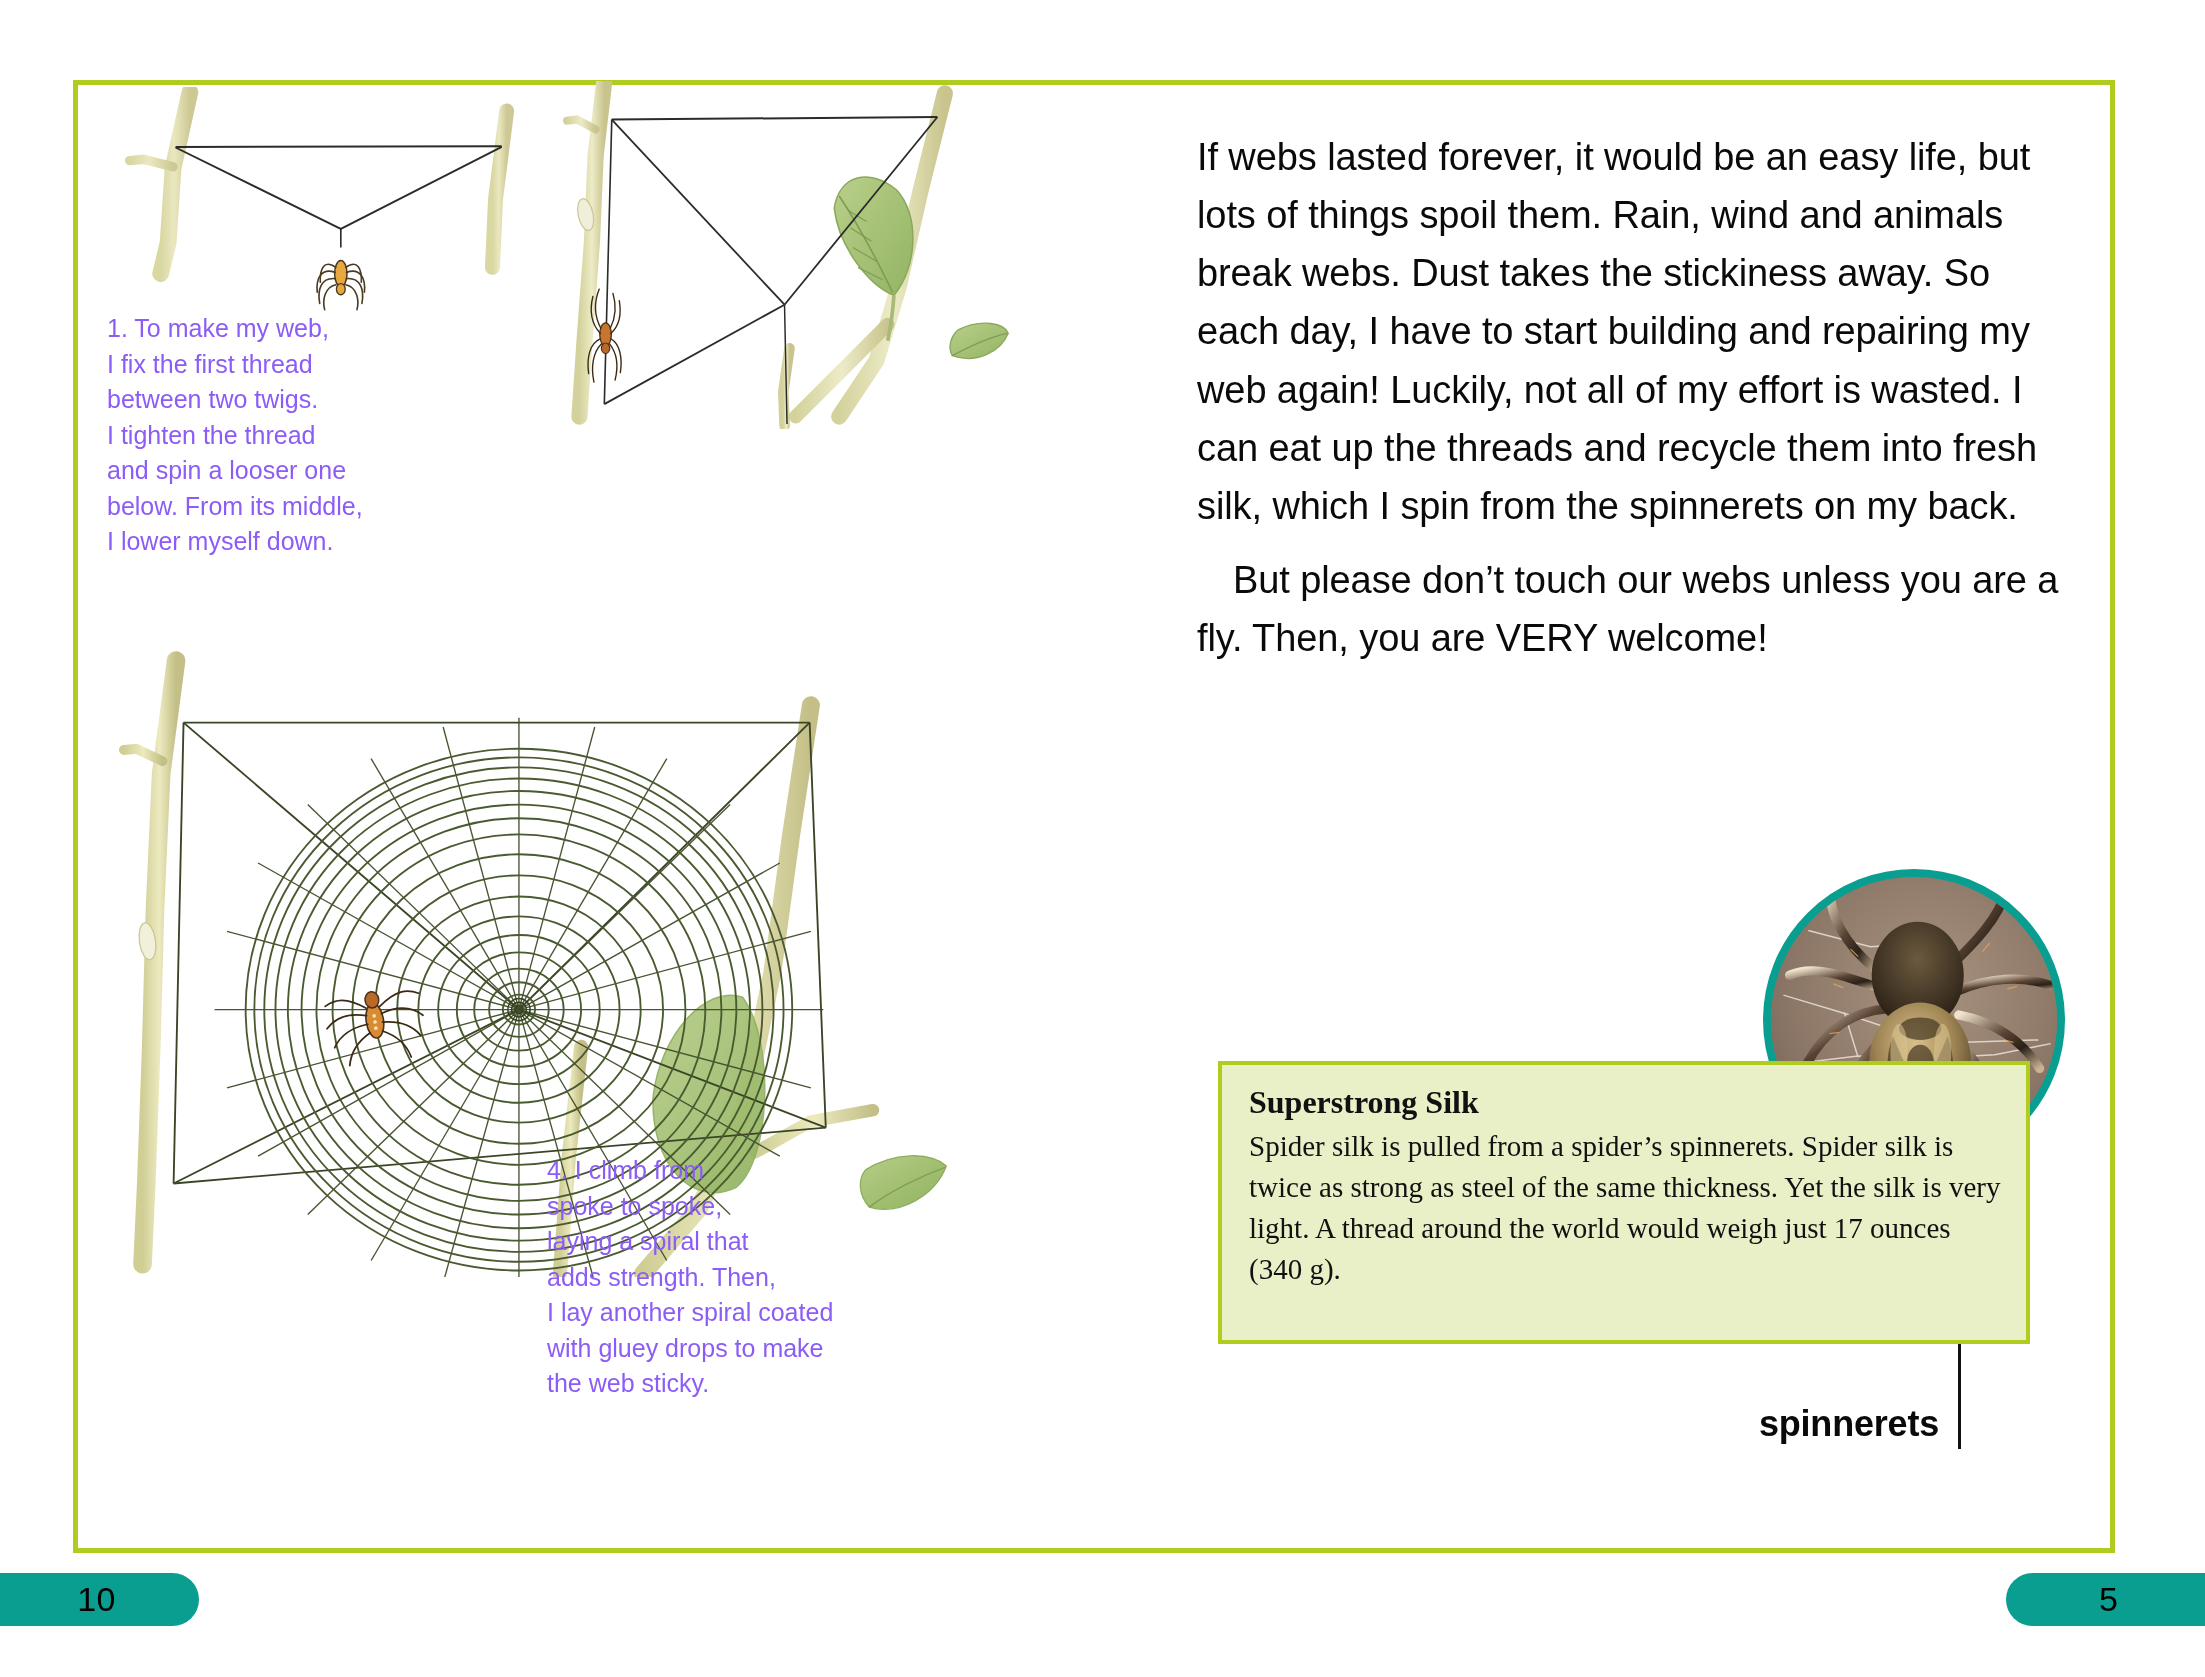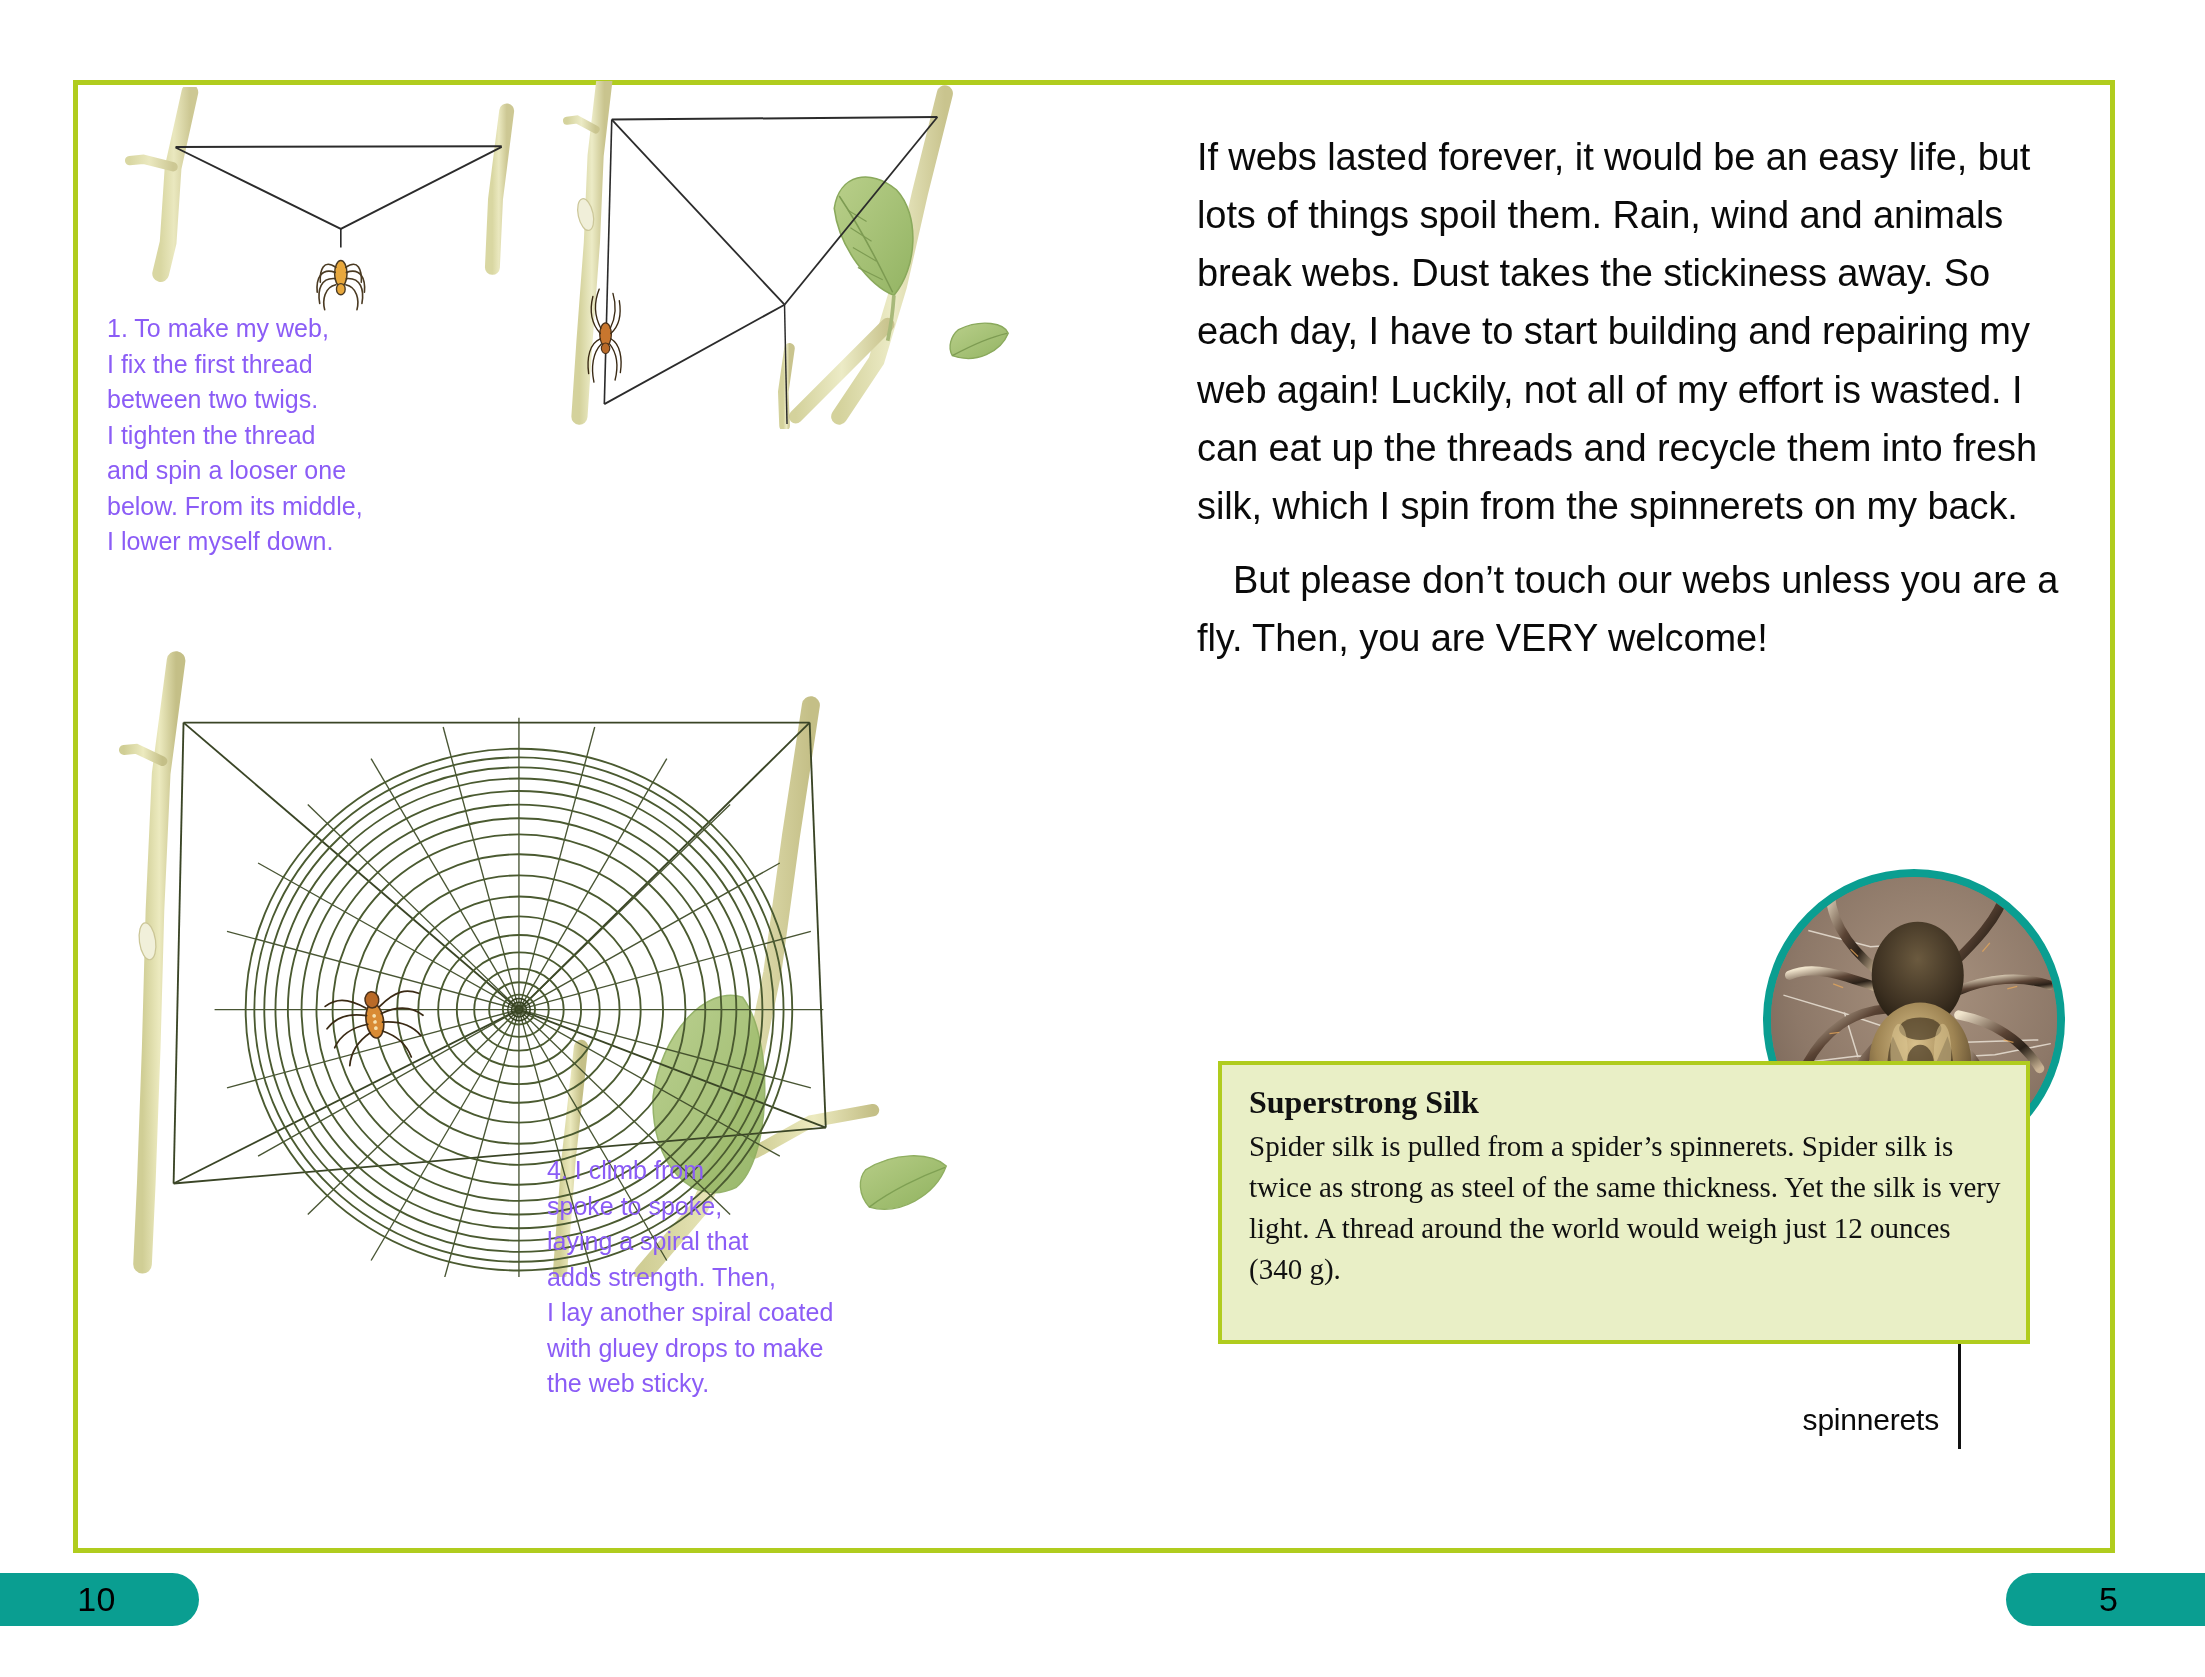--- a/index.html
+++ b/index.html
@@ -71,21 +71,21 @@
   
   .leader-line{
     position:absolute;left:1958px;top:1132px;width:3.1px;height:317px;background:#111;
   }
   .leader-dot{
     position:absolute;left:1950px;top:1126px;width:18.6px;height:18.6px;
     border:3.7px solid #111;border-radius:50%;background:#d9cfc4;box-sizing:border-box;
   }
   .spinnerets-label{
     position:absolute;left:1690px;top:1403px;width:249px;text-align:right;
-    font-size:30px;font-weight:normal;color:#0a0a0a;letter-spacing:-0.2px;
+    font-size:36px;font-weight:bold;color:#0a0a0a;letter-spacing:-0.2px;
   }
 </style>
 </head>
 <body>
 
 <div class="spread">
 
   <div class="frame"></div>
 
   <svg class="illus" style="left:106px;top:87px;" width="410" height="249" viewBox="0 0 660 400">
@@ -392,21 +392,21 @@
       <path d="M243 394 C248 420 256 446 266 460" stroke="#f2ecdf" stroke-width="9" fill="none" stroke-linecap="round"></path>
     </svg>
   </div>
 
   <div class="leader-dot"></div>
   <div class="leader-line"></div>
   <div class="spinnerets-label">spinnerets</div>
 
   <div class="fact-box">
     <div class="fact-title">Superstrong Silk</div>
-    <div class="fact-body">Spider silk is pulled from a spider’s spinnerets. Spider silk is twice as strong as steel of the same thickness. Yet the silk is very light. A thread around the world would weigh just 12 ounces (340 g).</div>
+    <div class="fact-body">Spider silk is pulled from a spider’s spinnerets. Spider silk is twice as strong as steel of the same thickness. Yet the silk is very light. A thread around the world would weigh just 17 ounces (340 g).</div>
   </div>
 
   <div class="page-tab left">
     <span>10</span>
   </div>
   <div class="page-tab right">
     <span>5</span>
   </div>
 
 </div>

